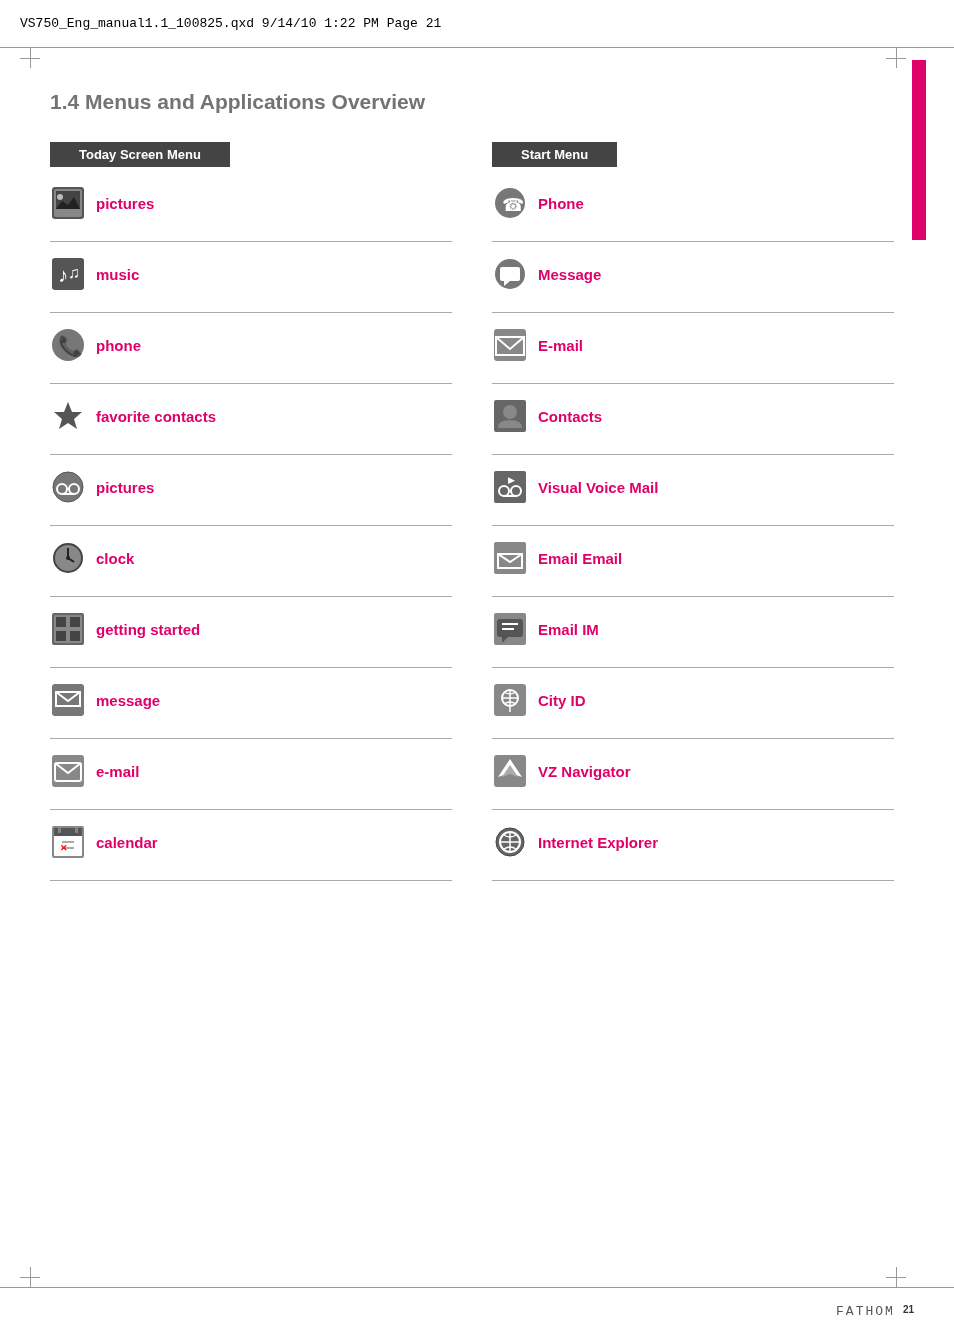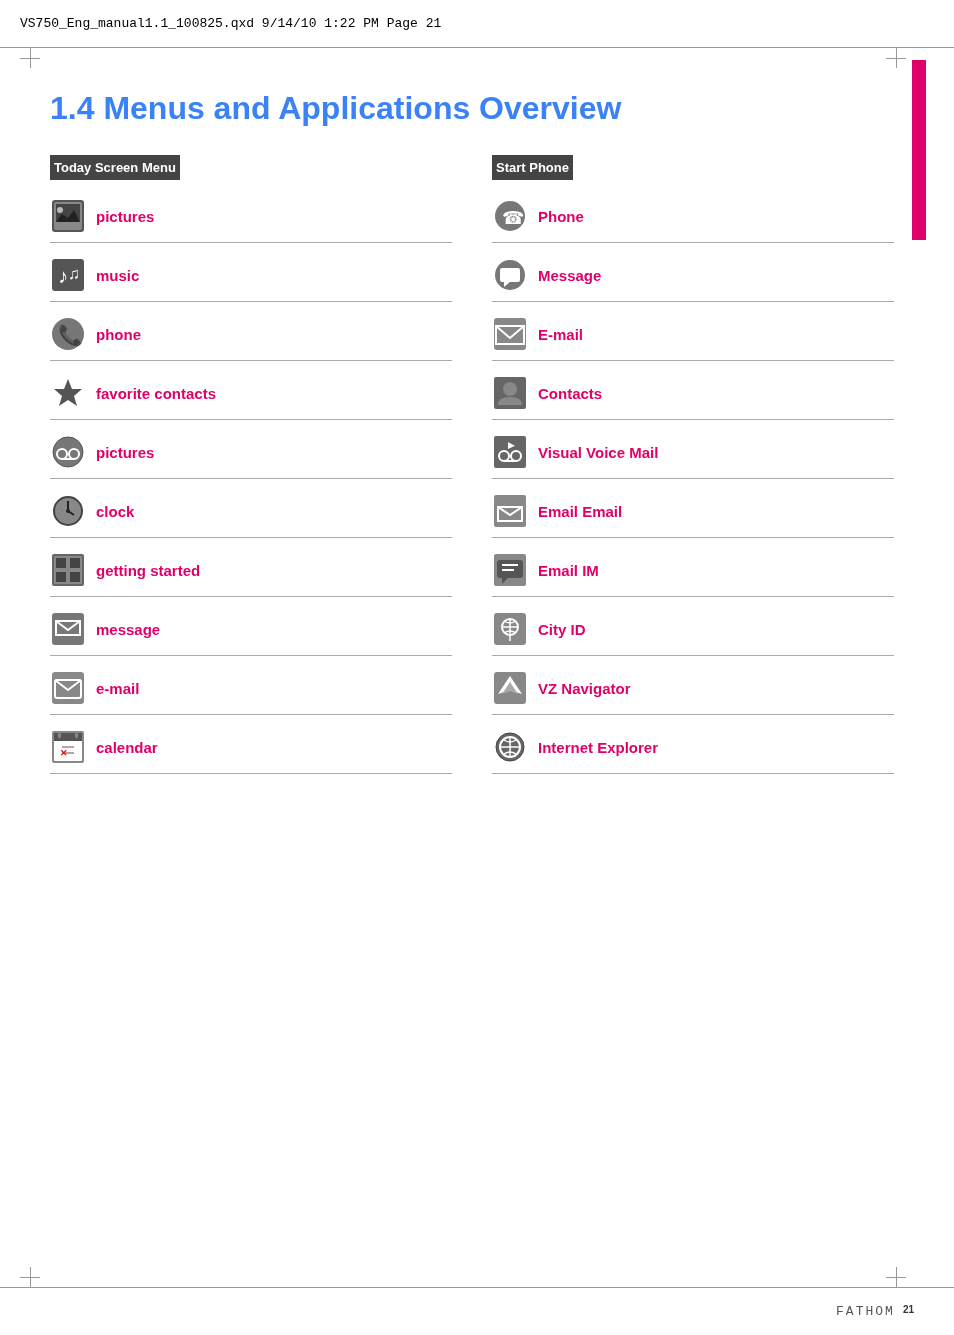--- a/index.html
+++ b/index.html
@@ -79,55 +79,55 @@
     .content {
       position: absolute;
       top: 60px;
       left: 50px;
       right: 60px;
       bottom: 55px;
     }
 
     
     .section-title {
-      font-size: 32px;
+      font-size: 21px;
       font-weight: bold;
-      color: #3b82f6;
+      color: #737373;
       margin-bottom: 28px;
       margin-top: 30px;
     }
 
     
     .columns {
       display: flex;
       gap: 40px;
     }
 
     .column {
       flex: 1;
     }
 
     
     .menu-header {
       background: #444;
       color: #fff;
-      padding: 5px 4px;
+      padding: 5px 29px;
       font-size: 13px;
       font-weight: bold;
       display: inline-block;
       margin-bottom: 18px;
     }
 
     
     .menu-item {
       display: flex;
       align-items: center;
       margin-bottom: 14px;
       border-bottom: 1px solid #aaa;
-      padding-bottom: 8px;
+      padding-bottom: 20px;
     }
 
     .item-icon {
       width: 36px;
       height: 36px;
       margin-right: 10px;
       flex-shrink: 0;
       display: flex;
       align-items: center;
       justify-content: center;
@@ -331,21 +331,21 @@
               <text x="8" y="25" fill="red" font-size="9" font-weight="bold">✕</text>
             </svg>
         </div>
         <span class="item-label">calendar</span>
       </div>
 
       
     </div>
 
     <div class="column">
-      <div class="menu-header">Start Phone</div>
+      <div class="menu-header">Start Menu</div>
 
       
 
       
       <div class="menu-item">
         <div class="item-icon">
           <svg class="icon-svg" viewBox="0 0 32 32">
               <circle cx="16" cy="16" r="15" fill="#777"></circle>
               <text x="8" y="24" font-size="18" fill="white">☎</text>
             </svg>

